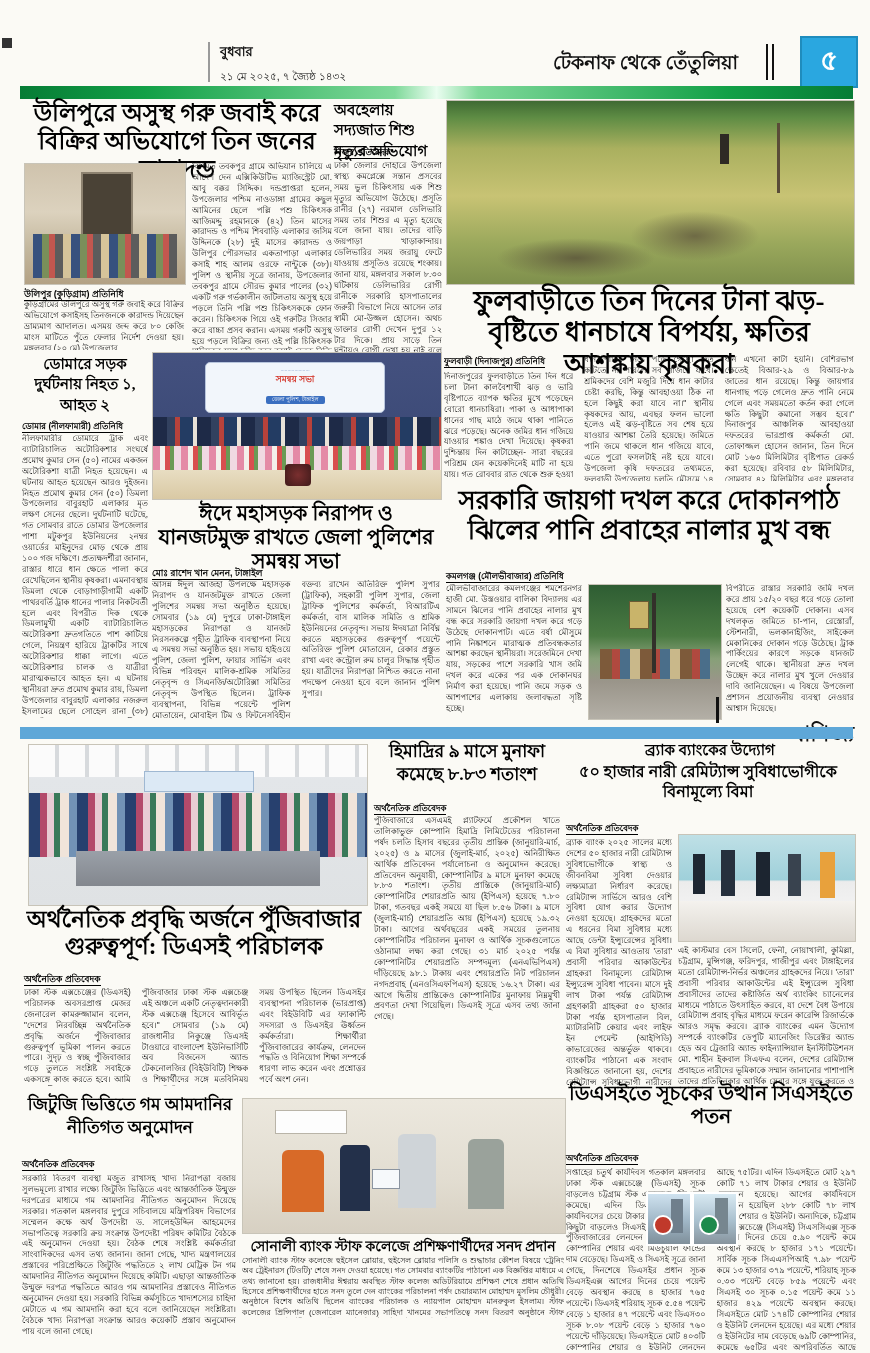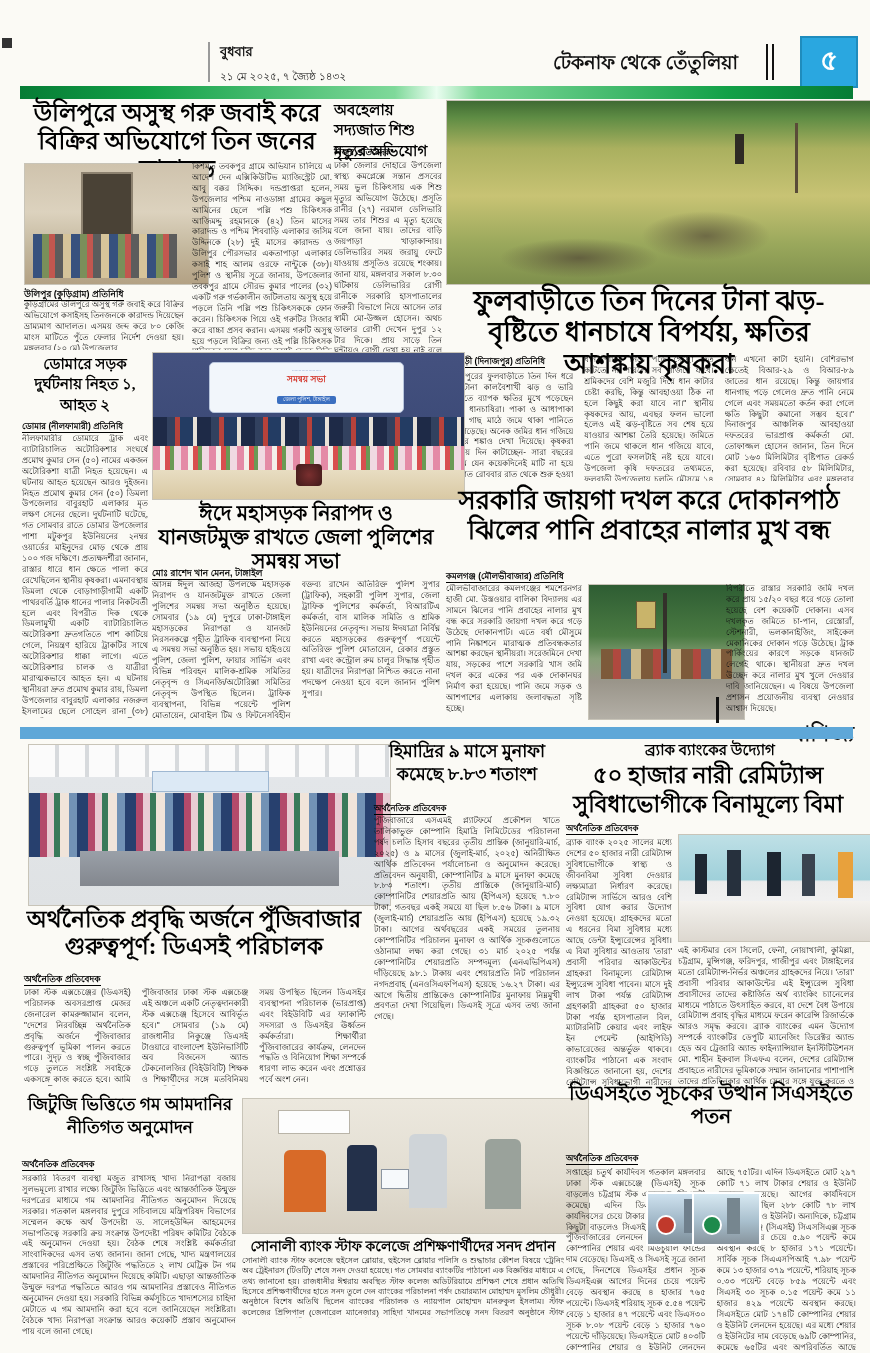--- a/index.html
+++ b/index.html
@@ -5,21 +5,21 @@
   html,body{margin:0;padding:0;background:#e9e9e4;}
   .page{position:relative;width:870px;height:1353px;background:#fbfaf5;margin:0 auto;
         font-family:"Liberation Sans",sans-serif;color:#111;overflow:hidden;}
   .abs{position:absolute;}
   .hl{font-family:"Liberation Serif",serif;font-weight:bold;color:#000;text-align:center;line-height:1.16;}
   .bodytxt{font-size:8.2px;line-height:1.33;text-align:justify;color:#161616;overflow:hidden;}
   .byline{font-size:9px;font-weight:bold;color:#000;}
   .byline em{font-style:normal;border-bottom:1px solid #000;padding-bottom:1px;}
   .cols{display:flex;gap:11px;}
   .cols .col{flex:1;overflow:hidden;}
-  .ph{position:absolute;overflow:hidden;border:1px solid #c8c4b8;padding-left:23px;}
+  .ph{position:absolute;overflow:hidden;border:1px solid #c8c4b8;}
   .ph>div{position:absolute;}
   
   .logo-line{font-size:30px;font-weight:bold;font-family:"Liberation Serif",serif;letter-spacing:1px;display:flex;align-items:center;gap:3px;}
   .logo-dot{width:17px;height:17px;border-radius:50%;background:#0a7d3a;display:inline-block;position:relative;}
   .logo-dot::after{content:"";position:absolute;left:4px;top:4px;width:9px;height:9px;border-radius:50%;background:#e23131;}
   .tagline{font-size:9px;margin-top:2px;letter-spacing:.5px;color:#222;}
   .green-bar{background:linear-gradient(90deg,#067c35 0%,#12a047 15%,#7fd99a 45%,#eafdf0 50%,#7fd99a 55%,#12a047 85%,#067c35 100%);}
   .pagenum{background:#2aa7e0;border:2px solid #1f8cbd;color:#fff;display:flex;align-items:center;justify-content:center;
            font-size:28px;font-weight:bold;font-family:"Liberation Serif",serif;}
   .vrule{background:#9a9a9a;}
@@ -134,21 +134,21 @@
     <div class="col bodytxt">ঢাকা স্টক এক্সচেঞ্জের (ডিএসই) পরিচালক অবসরপ্রাপ্ত মেজর জেনারেল কামরুজ্জামান বলেন, "দেশের নিরবচ্ছিন্ন অর্থনৈতিক প্রবৃদ্ধি অর্জনে পুঁজিবাজার গুরুত্বপূর্ণ ভূমিকা পালন করতে পারে। সুদৃঢ় ও স্বচ্ছ পুঁজিবাজার গড়ে তুলতে সংশ্লিষ্ট সবাইকে একসঙ্গে কাজ করতে হবে। আমি আশাবাদী,</div>
     <div class="col bodytxt">পুঁজিবাজার ঢাকা স্টক এক্সচেঞ্জ এই অঞ্চলে একটি নেতৃত্বদানকারী স্টক এক্সচেঞ্জ হিসেবে আবির্ভূত হবে।" সোমবার (১৯ মে) রাজধানীর নিকুঞ্জে ডিএসই টাওয়ারে বাংলাদেশ ইউনিভার্সিটি অব বিজনেস অ্যান্ড টেকনোলজির (বিইউবিটি) শিক্ষক ও শিক্ষার্থীদের সঙ্গে মতবিনিময় সভায় তিনি এসব কথা বলেন।</div>
     <div class="col bodytxt">সময় উপস্থিত ছিলেন ডিএসইর ব্যবস্থাপনা পরিচালক (ভারপ্রাপ্ত) এবং বিইউবিটি এর ফ্যাকাল্টি সদস্যরা ও ডিএসইর ঊর্ধ্বতন কর্মকর্তারা। শিক্ষার্থীরা পুঁজিবাজারের কার্যক্রম, লেনদেন পদ্ধতি ও বিনিয়োগ শিক্ষা সম্পর্কে ধারণা লাভ করেন এবং প্রশ্নোত্তর পর্বে অংশ নেন।</div>
   </div>
 
   <div class="abs hl" style="left:374px;top:740px;width:186px;font-size:17.5px;line-height:1.3;">হিমাদ্রির ৯ মাসে মুনাফা কমেছে ৮.৮৩ শতাংশ</div>
   <div class="abs byline" style="left:374px;top:802px;font-size:8.5px;"><em>অর্থনৈতিক প্রতিবেদক</em></div>
   <div class="abs bodytxt" style="left:374px;top:816px;width:186px;height:268px;">পুঁজিবাজারে এসএমই প্ল্যাটফর্মে প্রকৌশল খাতে তালিকাভুক্ত কোম্পানি হিমাদ্রি লিমিটেডের পরিচালনা পর্ষদ চলতি হিসাব বছরের তৃতীয় প্রান্তিক (জানুয়ারি-মার্চ, ২০২৫) ও ৯ মাসের (জুলাই-মার্চ, ২০২৫) অনিরীক্ষিত আর্থিক প্রতিবেদন পর্যালোচনা ও অনুমোদন করেছে। প্রতিবেদন অনুযায়ী, কোম্পানিটির ৯ মাসে মুনাফা কমেছে ৮.৮৩ শতাংশ। তৃতীয় প্রান্তিকে (জানুয়ারি-মার্চ) কোম্পানিটির শেয়ারপ্রতি আয় (ইপিএস) হয়েছে ৭.৮০ টাকা, গতবছর একই সময়ে যা ছিল ৮.৫৬ টাকা। ৯ মাসে (জুলাই-মার্চ) শেয়ারপ্রতি আয় (ইপিএস) হয়েছে ১৯.৩২ টাকা। আগের অর্থবছরের একই সময়ের তুলনায় কোম্পানিটির পরিচালন মুনাফা ও আর্থিক সূচকগুলোতে ওঠানামা লক্ষ্য করা গেছে। ৩১ মার্চ ২০২৫ পর্যন্ত কোম্পানিটির শেয়ারপ্রতি সম্পদমূল্য (এনএভিপিএস) দাঁড়িয়েছে ৯৮.১ টাকায় এবং শেয়ারপ্রতি নিট পরিচালন নগদপ্রবাহ (এনওসিএফপিএস) হয়েছে ১৬.২৭ টাকা। এর আগে দ্বিতীয় প্রান্তিকেও কোম্পানিটির মুনাফায় নিম্নমুখী প্রবণতা দেখা গিয়েছিল। ডিএসই সূত্রে এসব তথ্য জানা গেছে।</div>
 
   <div class="abs hl" style="left:566px;top:742px;width:288px;font-size:15px;">ব্র্যাক ব্যাংকের উদ্যোগ</div>
-  <div class="abs hl" style="left:560px;top:762px;width:296px;font-size:23px;line-height:1.25;">৫০ হাজার নারী রেমিট্যান্স সুবিধাভোগীকে বিনামূল্যে বিমা</div>
+  <div class="abs hl" style="left:560px;top:762px;width:296px;font-size:16px;line-height:1.25;">৫০ হাজার নারী রেমিট্যান্স সুবিধাভোগীকে বিনামূল্যে বিমা</div>
   <div class="abs byline" style="left:566px;top:822px;font-size:8.5px;"><em>অর্থনৈতিক প্রতিবেদক</em></div>
   <div class="abs bodytxt" style="left:566px;top:838px;width:106px;height:248px;">ব্র্যাক ব্যাংক ২০২৫ সালের মধ্যে দেশের ৫০ হাজার নারী রেমিট্যান্স সুবিধাভোগীকে স্বাস্থ্য ও জীবনবিমা সুবিধা দেওয়ার লক্ষ্যমাত্রা নির্ধারণ করেছে। রেমিট্যান্স সার্ভিসে আরও বেশি সুবিধা যোগ করার উদ্যোগ নেওয়া হয়েছে। গ্রাহকদের মতো এ ধরনের বিমা সুবিধার মধ্যে আছে ডেন্টা ইন্স্যুরেন্সের সুবিধা। এ বিমা সুবিধার আওতায় 'তারা' প্রবাসী পরিবার আকাউন্টের গ্রাহকরা বিনামূল্যে রেমিট্যান্স ইন্স্যুরেন্স সুবিধা পাবেন। মাসে দুই লাখ টাকা পর্যন্ত রেমিট্যান্স গ্রহণকারী গ্রাহকরা ৫০ হাজার টাকা পর্যন্ত হাসপাতাল বিল, ম্যাটারনিটি কেয়ার এবং লাইফ ইন পেমেন্ট (আইপিডি) কাভারেজের অন্তর্ভুক্ত থাকবে। ব্যাংকটির পাঠানো এক সংবাদ বিজ্ঞপ্তিতে জানানো হয়, দেশের রেমিট্যান্স সুবিধাভোগী নারীদের আর্থিক নিরাপত্তার বিষয়টি বিবেচনা করে ব্র্যাক ব্যাংকের তারা ব্যাংকিং অ্যাকাউন্টে বিমাসুবিধা চালু করেছে। এর সাথে এই আকাউন্টে থাকছে কারেন্ট ব্যাংকিং সুবিধা, দেশের যেকোনো অঞ্চলে মানুষকে উন্নত ব্যাংকিং ও ইন্টারনেটপ্রান্তিক সুবিধা। ব্যাংকটির রেমিট্যান্স নারী গ্রাহকরা সরাসরি এই সেবা গ্রহণ করছেন, যা মোট ব্যাংকআকাউন্টের ৩৫ শতাংশ।</div>
   <div class="ph" style="left:678px;top:834px;width:176px;height:106px;background:linear-gradient(180deg,#bfe0e6 0%,#9fd0da 42%,#ececec 44%,#fafafa 100%);">
     <div style="left:8%;top:18%;width:12px;height:40px;background:#1e2732;"></div>
     <div style="left:24%;top:14%;width:14px;height:46px;background:#26303d;"></div>
     <div style="left:44%;top:16%;width:14px;height:44px;background:#1c2530;"></div>
     <div style="left:62%;top:18%;width:13px;height:42px;background:#39434f;"></div>
     <div style="left:80%;top:16%;width:15px;height:46px;background:#e8a13c;"></div>
     <div style="left:0%;top:62%;width:100%;height:38%;background:linear-gradient(180deg,#f4f2ee 0%,#ddd8d0 100%);"></div>
   </div>

